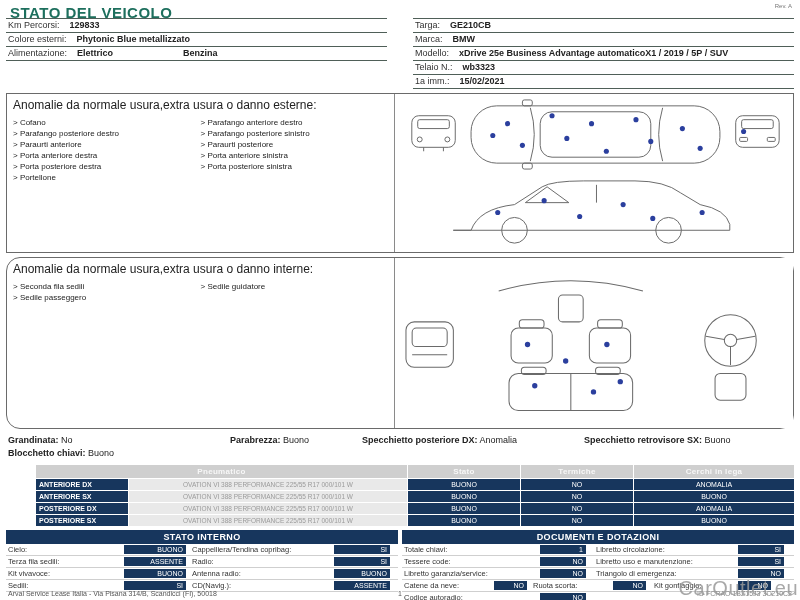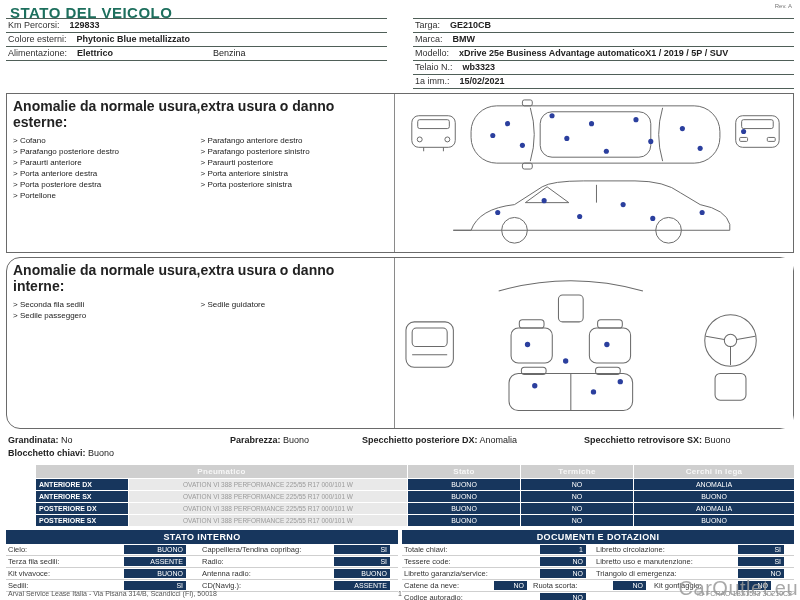--- a/index.html
+++ b/index.html
@@ -10,28 +10,28 @@
   .hdr { position:relative; padding:4px 10px 2px; height:18px; }
   .title { color:#1d6f5d; font-weight:bold; font-size:15px; letter-spacing:.5px; }
   .rev { position:absolute; top:3px; right:8px; font-size:6px; color:#777; }
   
   .info { display:flex; padding:0 6px; gap:26px; }
   .info-col { flex:1; }
   .info-row { display:flex; align-items:baseline; border-bottom:1px solid #4f5f58; padding:1px 2px; min-height:12px; line-height:11px; }
   .info-row:first-child { border-top:1px solid #4f5f58; }
   .ilab { color:#333; white-space:nowrap; }
   .ival { font-weight:bold; margin-left:10px; }
-  .ival2 { font-weight:normal; margin-left:100px; }
+  .ival2 { font-weight:bold; margin-left:70px; }
   .modello .ival { white-space:normal; }
   
   .box { display:flex; border:1px solid #6a6a6a; margin:4px 6px 0; }
   .box-ext { height:160px; }
   .box-int { height:172px;border-radius:14px; }
   .box-left { width:388px; padding:4px 6px; border-right:1px solid #8a8a8a; }
-  .box-title { font-weight:bold; font-size:14px; margin-bottom:5px; }
+  .box-title { font-weight:normal; font-size:12px; margin-bottom:5px; }
   .lists { display:flex; }
   .list-col { width:50%; }
   .li { font-size:8px; line-height:11px; color:#222; }
   .box-right { flex:1; position:relative; background:#fff; }
   .box-right svg { width:100%; height:100%; display:block; }
   
   .checks { padding:5px 8px 2px; }
   .checks-line { display:flex; line-height:13px; }
   .chk { white-space:nowrap; }
   .chk b { font-weight:bold; }
@@ -48,21 +48,21 @@
             padding:2px 0; white-space:nowrap; overflow:hidden; }
   .t-val { background:#17365d; color:#fff; font-size:7px; text-align:center; padding:1.5px 0; }
   
   .panels { display:flex; gap:4px; margin:4px 6px 0; }
   .panel { flex:1; }
   .panel-hdr { background:#17365d; color:#fff; font-weight:bold; font-size:9px;
                text-align:center; padding:2px 0; letter-spacing:.4px; }
   .prow { display:flex; align-items:center; border-bottom:1px solid #cfcfcf; padding:1px 0; min-height:11px; }
   .plab { font-size:7.5px; color:#333; padding-left:2px; white-space:nowrap; overflow:hidden; }
   .chip { background:#17365d; color:#fff; font-size:7px; text-align:right; padding:1px 3px; }
-  .pl1{width:118px}.pv1{width:62px}.pl2{width:148px; padding-left:16px}.pv2{width:56px}
+  .pl1{width:118px}.pv1{width:62px}.pl2{width:148px; padding-left:6px}.pv2{width:56px}
   .dl1{width:138px}.dv1{width:46px}.dl2{width:152px; padding-left:10px}.dv2{width:46px}
   .dl4a{width:92px}.dv4{width:33px}.dl4b{width:86px; padding-left:6px}.dl4c{width:92px; padding-left:8px}
   
   .footer { position:absolute; left:0; right:0; bottom:3px; padding:0 8px;
             display:flex; font-size:7px; color:#555; }
   .f-left { width:45%; }
   .f-page { width:10%; text-align:center; }
   .f-right { width:45%; text-align:right; color:#888; }
   .watermark { position:absolute; right:2px; bottom:0; font-size:20px; color:#9a9a9a;
                opacity:.85; letter-spacing:.5px; }

